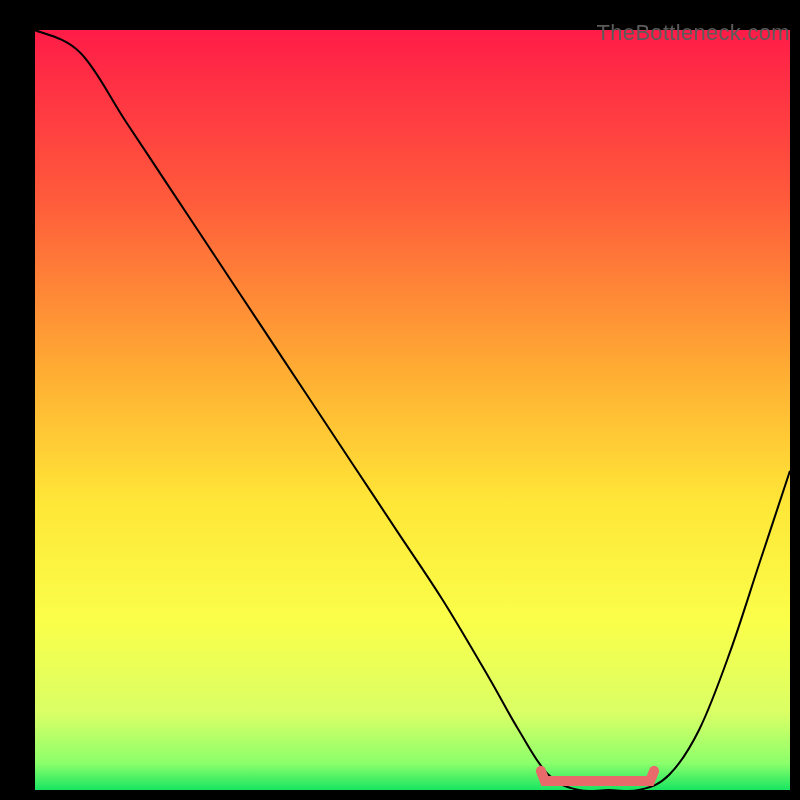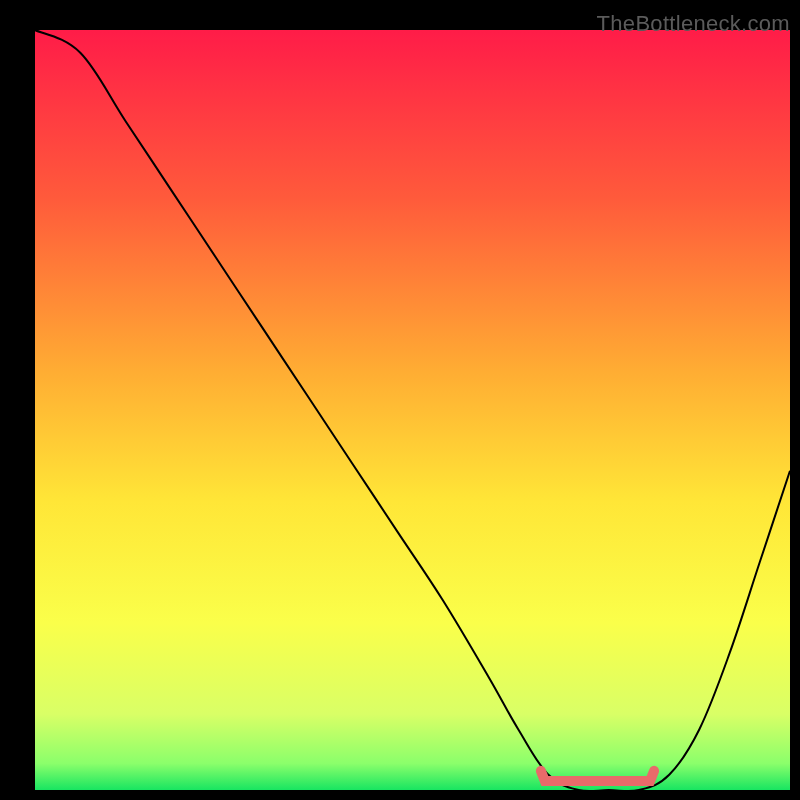--- a/index.html
+++ b/index.html
@@ -10,21 +10,21 @@
     background: #000;
     overflow: hidden;
   }
   .wrap {
     position: relative;
     width: 800px;
     height: 800px;
   }
   .watermark {
     position: absolute;
-    top: 11px;
+    top: 20px;
     right: 10px;
     font-family: Arial, Helvetica, sans-serif;
     font-size: 22px;
     color: #5b5b5b;
     letter-spacing: 0.3px;
     user-select: none;
     z-index: 5;
   }
   svg { display: block; }
 </style>

